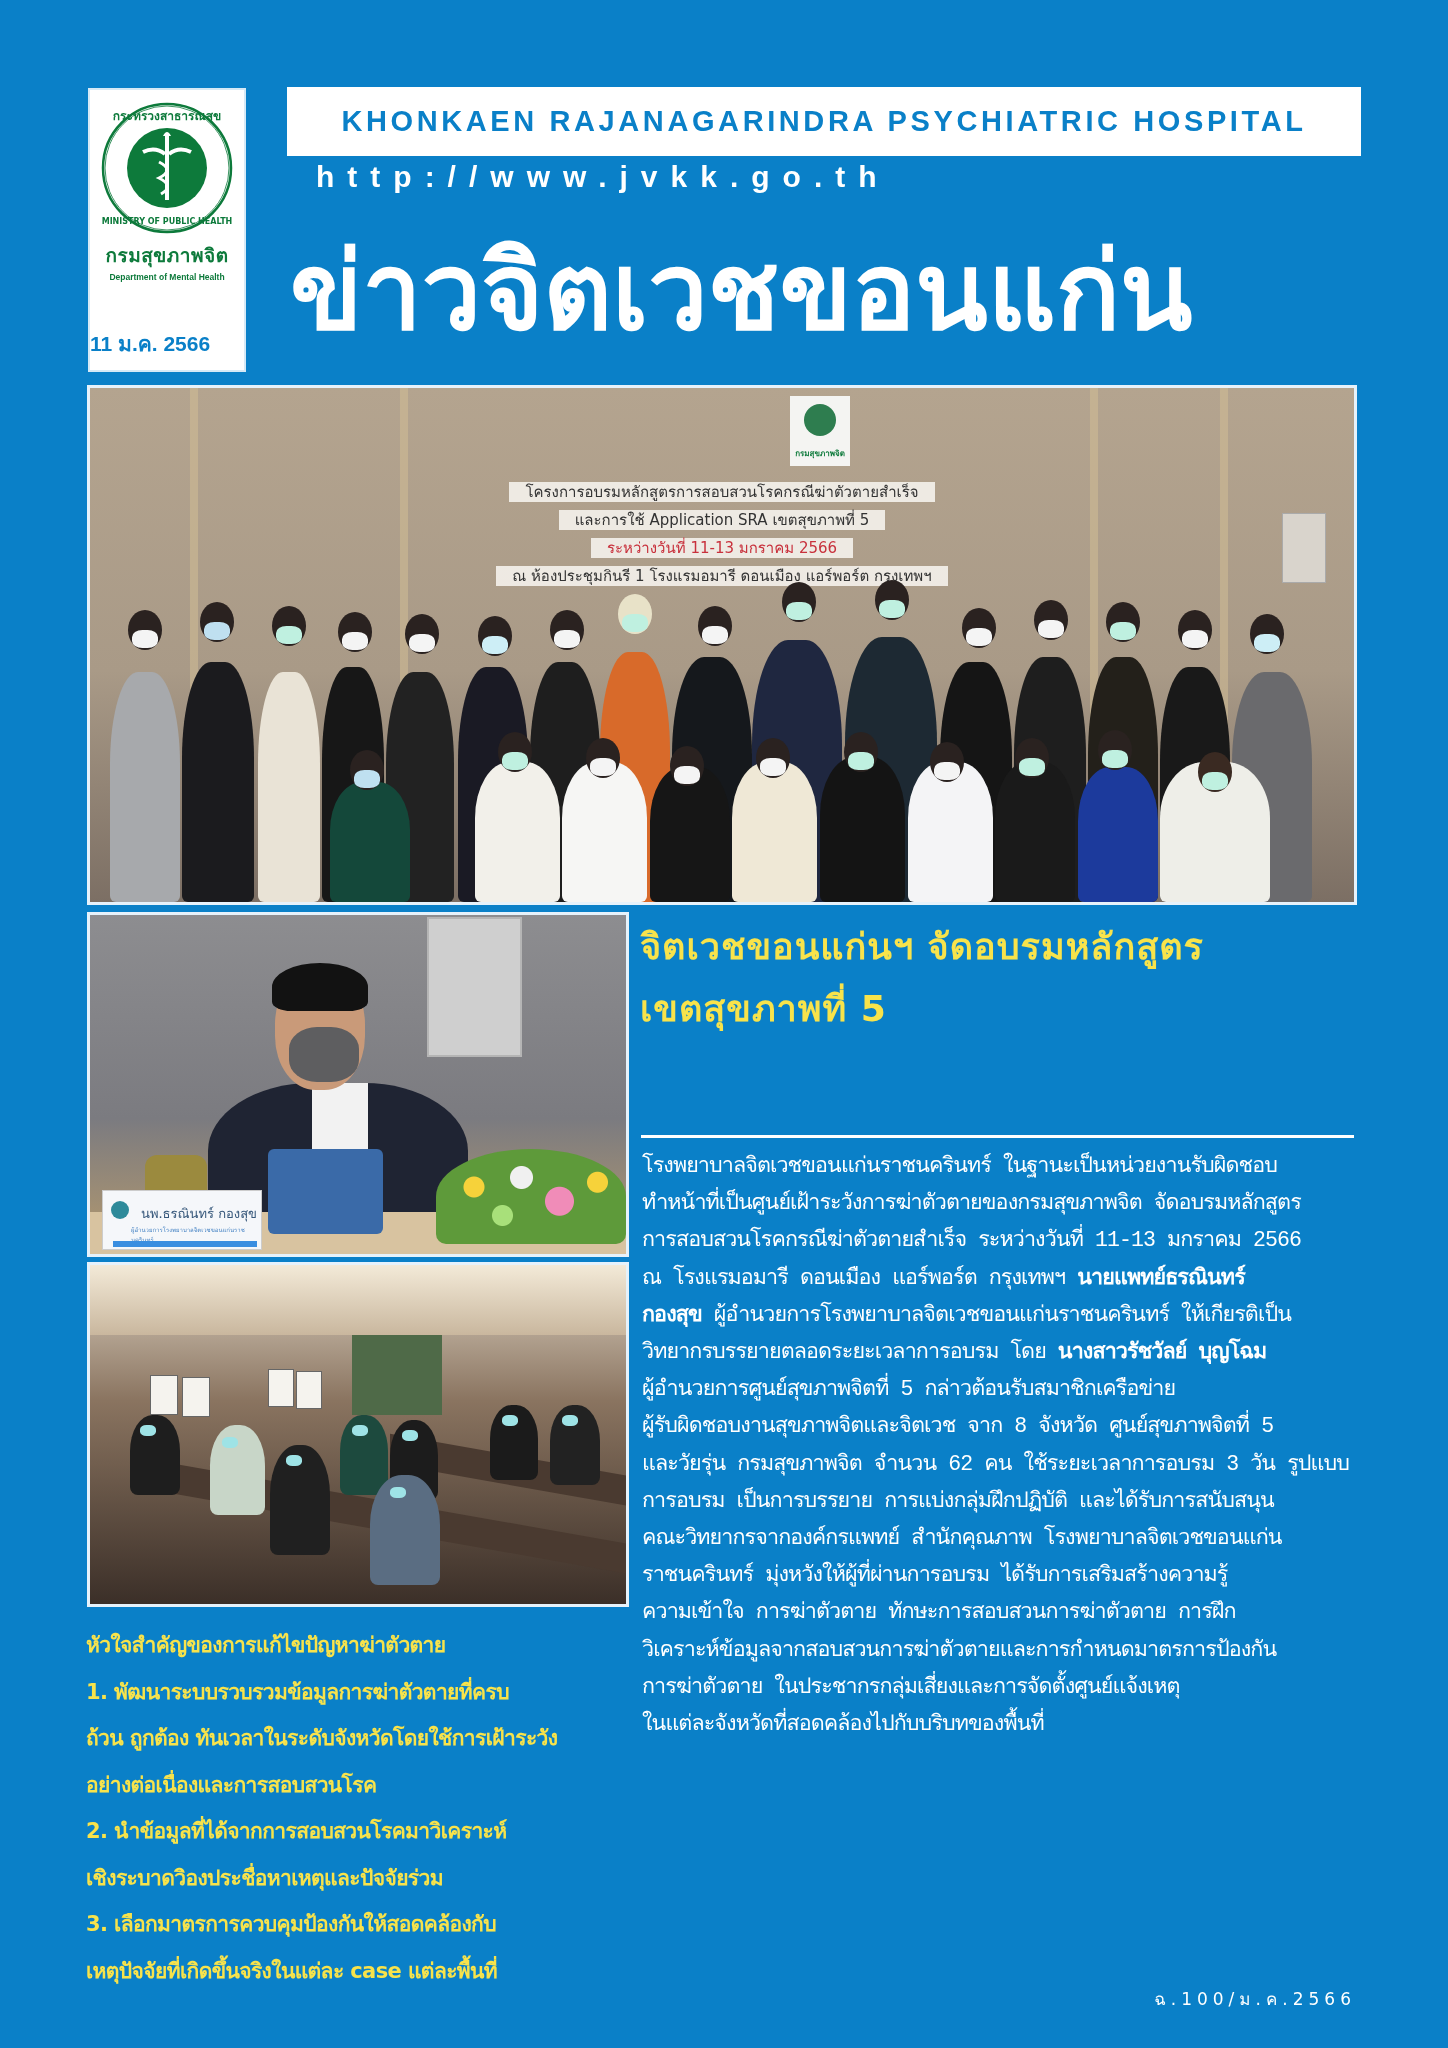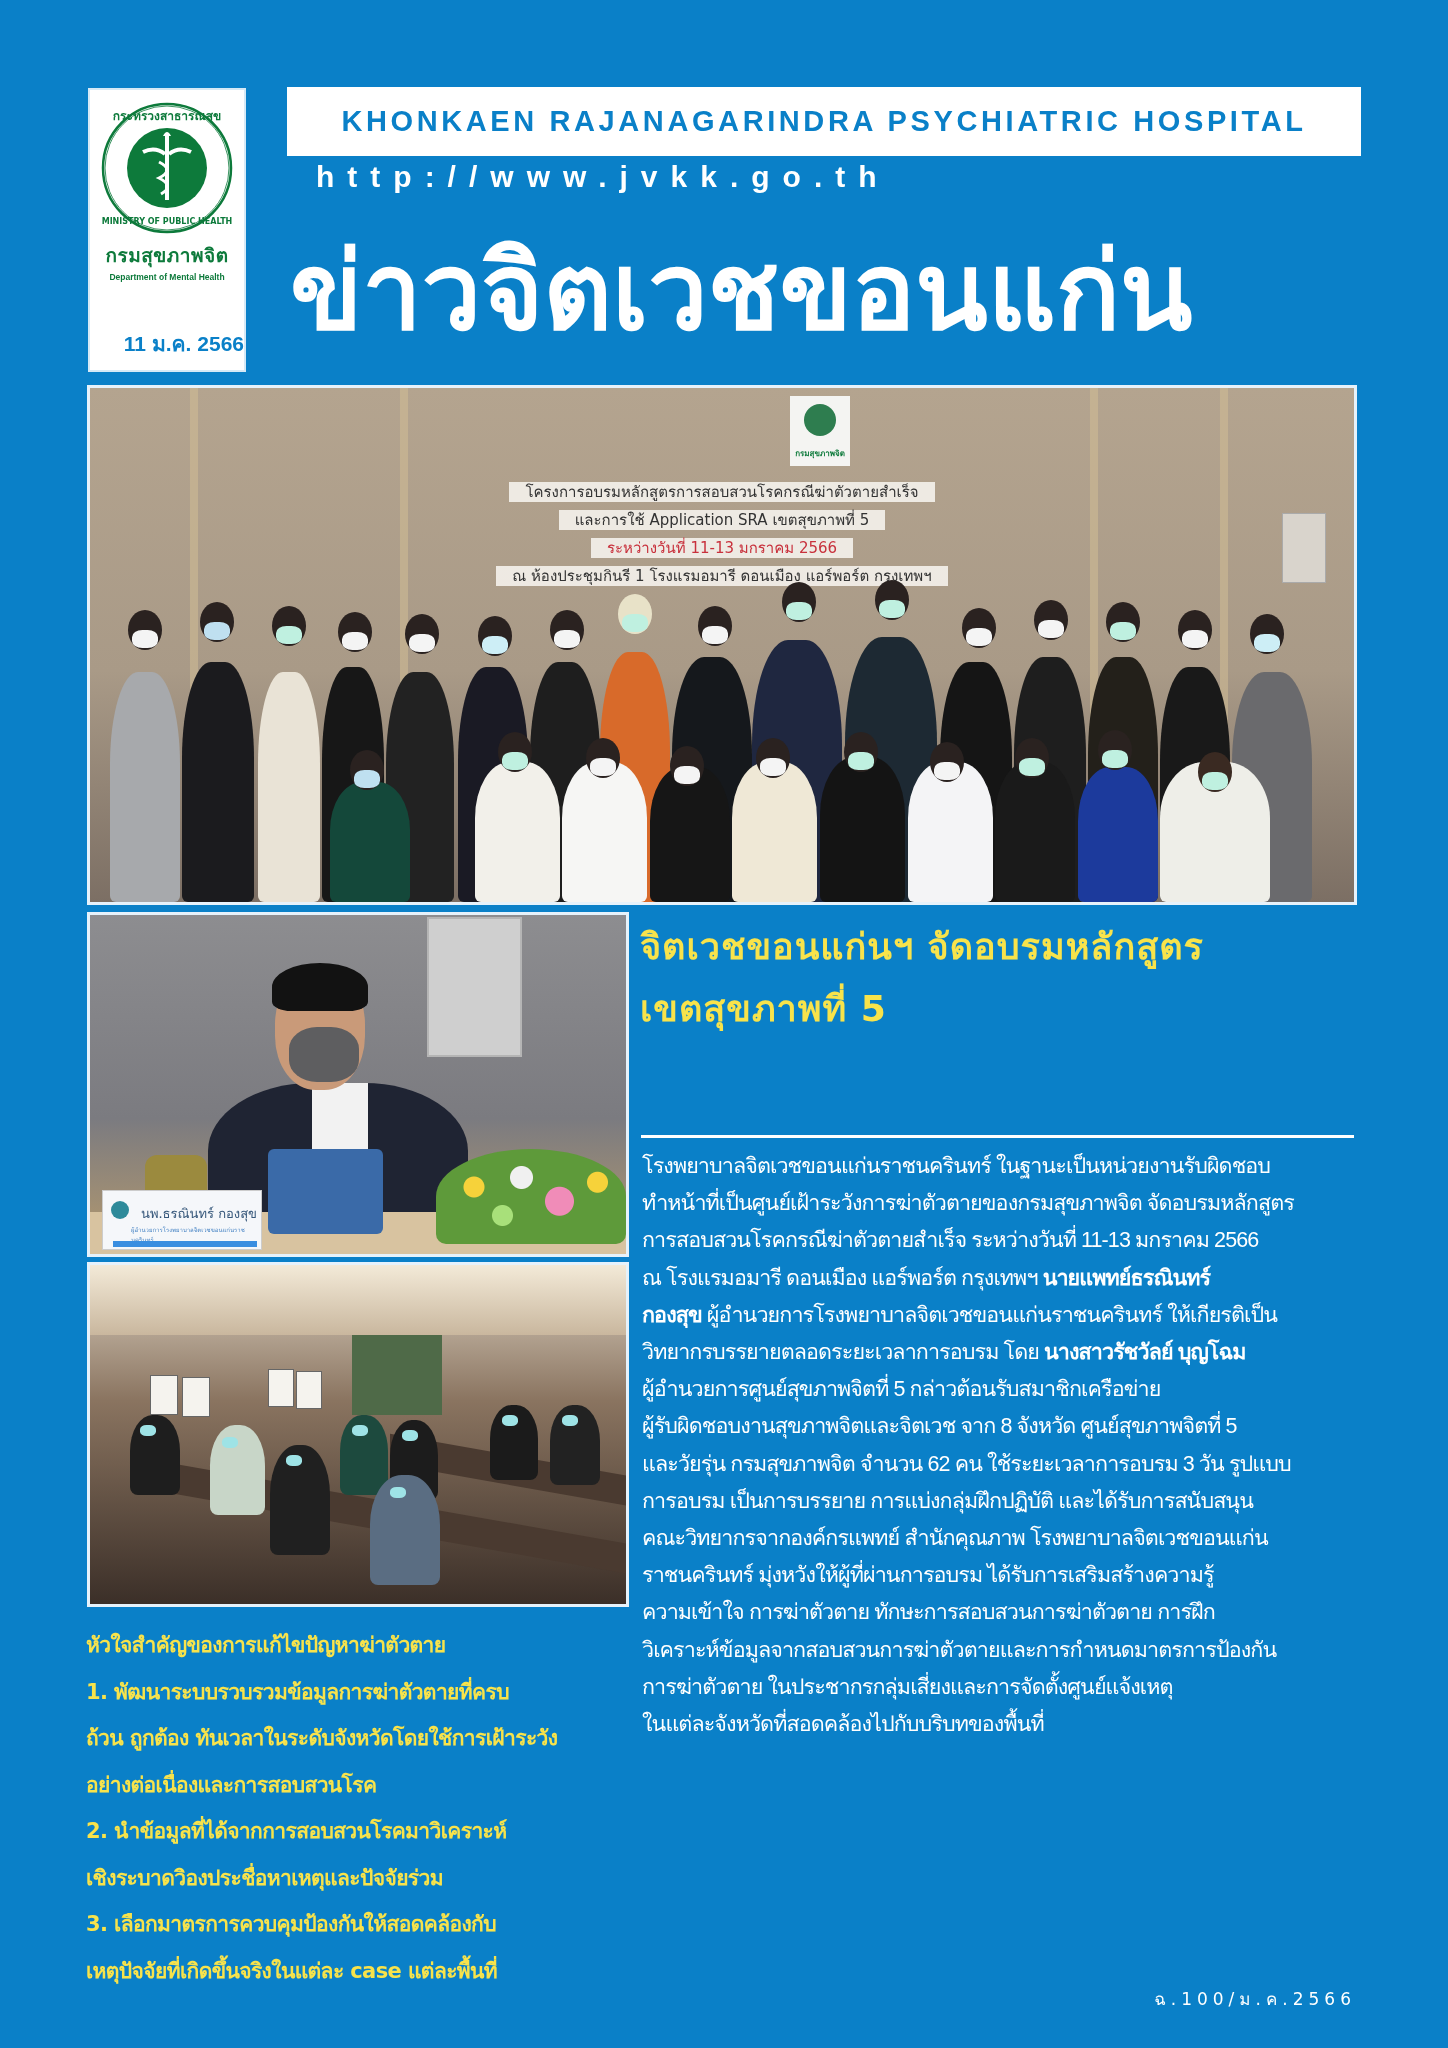--- a/index.html
+++ b/index.html
@@ -17,21 +17,21 @@
     background: #ffffff; border: 2px solid #d6e9f6;
     display: flex; flex-direction: column; align-items: center;
   }
   .seal { margin-top: 10px; width: 136px; height: 136px; }
   .dept-th {
     margin-top: 4px; color: #0d7a3b; font-weight: bold; font-size: 19px;
     font-family: "DejaVu Sans", sans-serif; letter-spacing: 0.5px;
   }
   .dept-en { color: #0d7a3b; font-size: 8.5px; font-weight: bold; margin-top: 2px; font-family: "Liberation Sans", sans-serif; }
   .issue-date {
-    position: absolute; bottom: 10px; left: 0; right: 0; text-align: right;
+    position: absolute; bottom: 10px; left: 0; right: 0; text-align: left;
     color: #0a80c8; font-weight: bold; font-size: 21px; font-family: "Liberation Sans", sans-serif;
   }
 
   
   .hospital-bar {
     position: absolute; left: 287px; top: 87px; width: 1074px; height: 69px;
     background: #ffffff; display: flex; align-items: center; justify-content: center;
   }
   .hospital-name {
     color: #0a80c8; font-weight: bold; font-size: 29px; letter-spacing: 3.6px;
@@ -111,21 +111,21 @@
     color: #f8e34b; font-weight: bold; font-size: 36px; line-height: 62px;
     font-family: "DejaVu Sans", sans-serif; letter-spacing: 1px;
   }
   .headline div { white-space: nowrap; }
   .headline-rule {
     position: absolute; left: 641px; top: 1135px; width: 713px; height: 3px; background: #ffffff;
   }
   .body-text {
     position: absolute; left: 642px; top: 1148px; width: 716px;
     color: #ffffff; font-size: 21.5px; line-height: 37.2px;
-    font-family: Liberation Sans, sans-serif;
+    font-family: Liberation Mono, monospace;
   }
   .body-text .line { white-space: nowrap; overflow: hidden; display: block; letter-spacing: -0.9px; }
   .body-text b { font-weight: bold; }
 
   
   .keypoints {
     position: absolute; left: 86px; top: 1622px; width: 550px;
     color: #f8e34b; font-weight: bold; font-size: 21px; line-height: 46.5px;
     font-family: "DejaVu Sans", sans-serif;
   }

